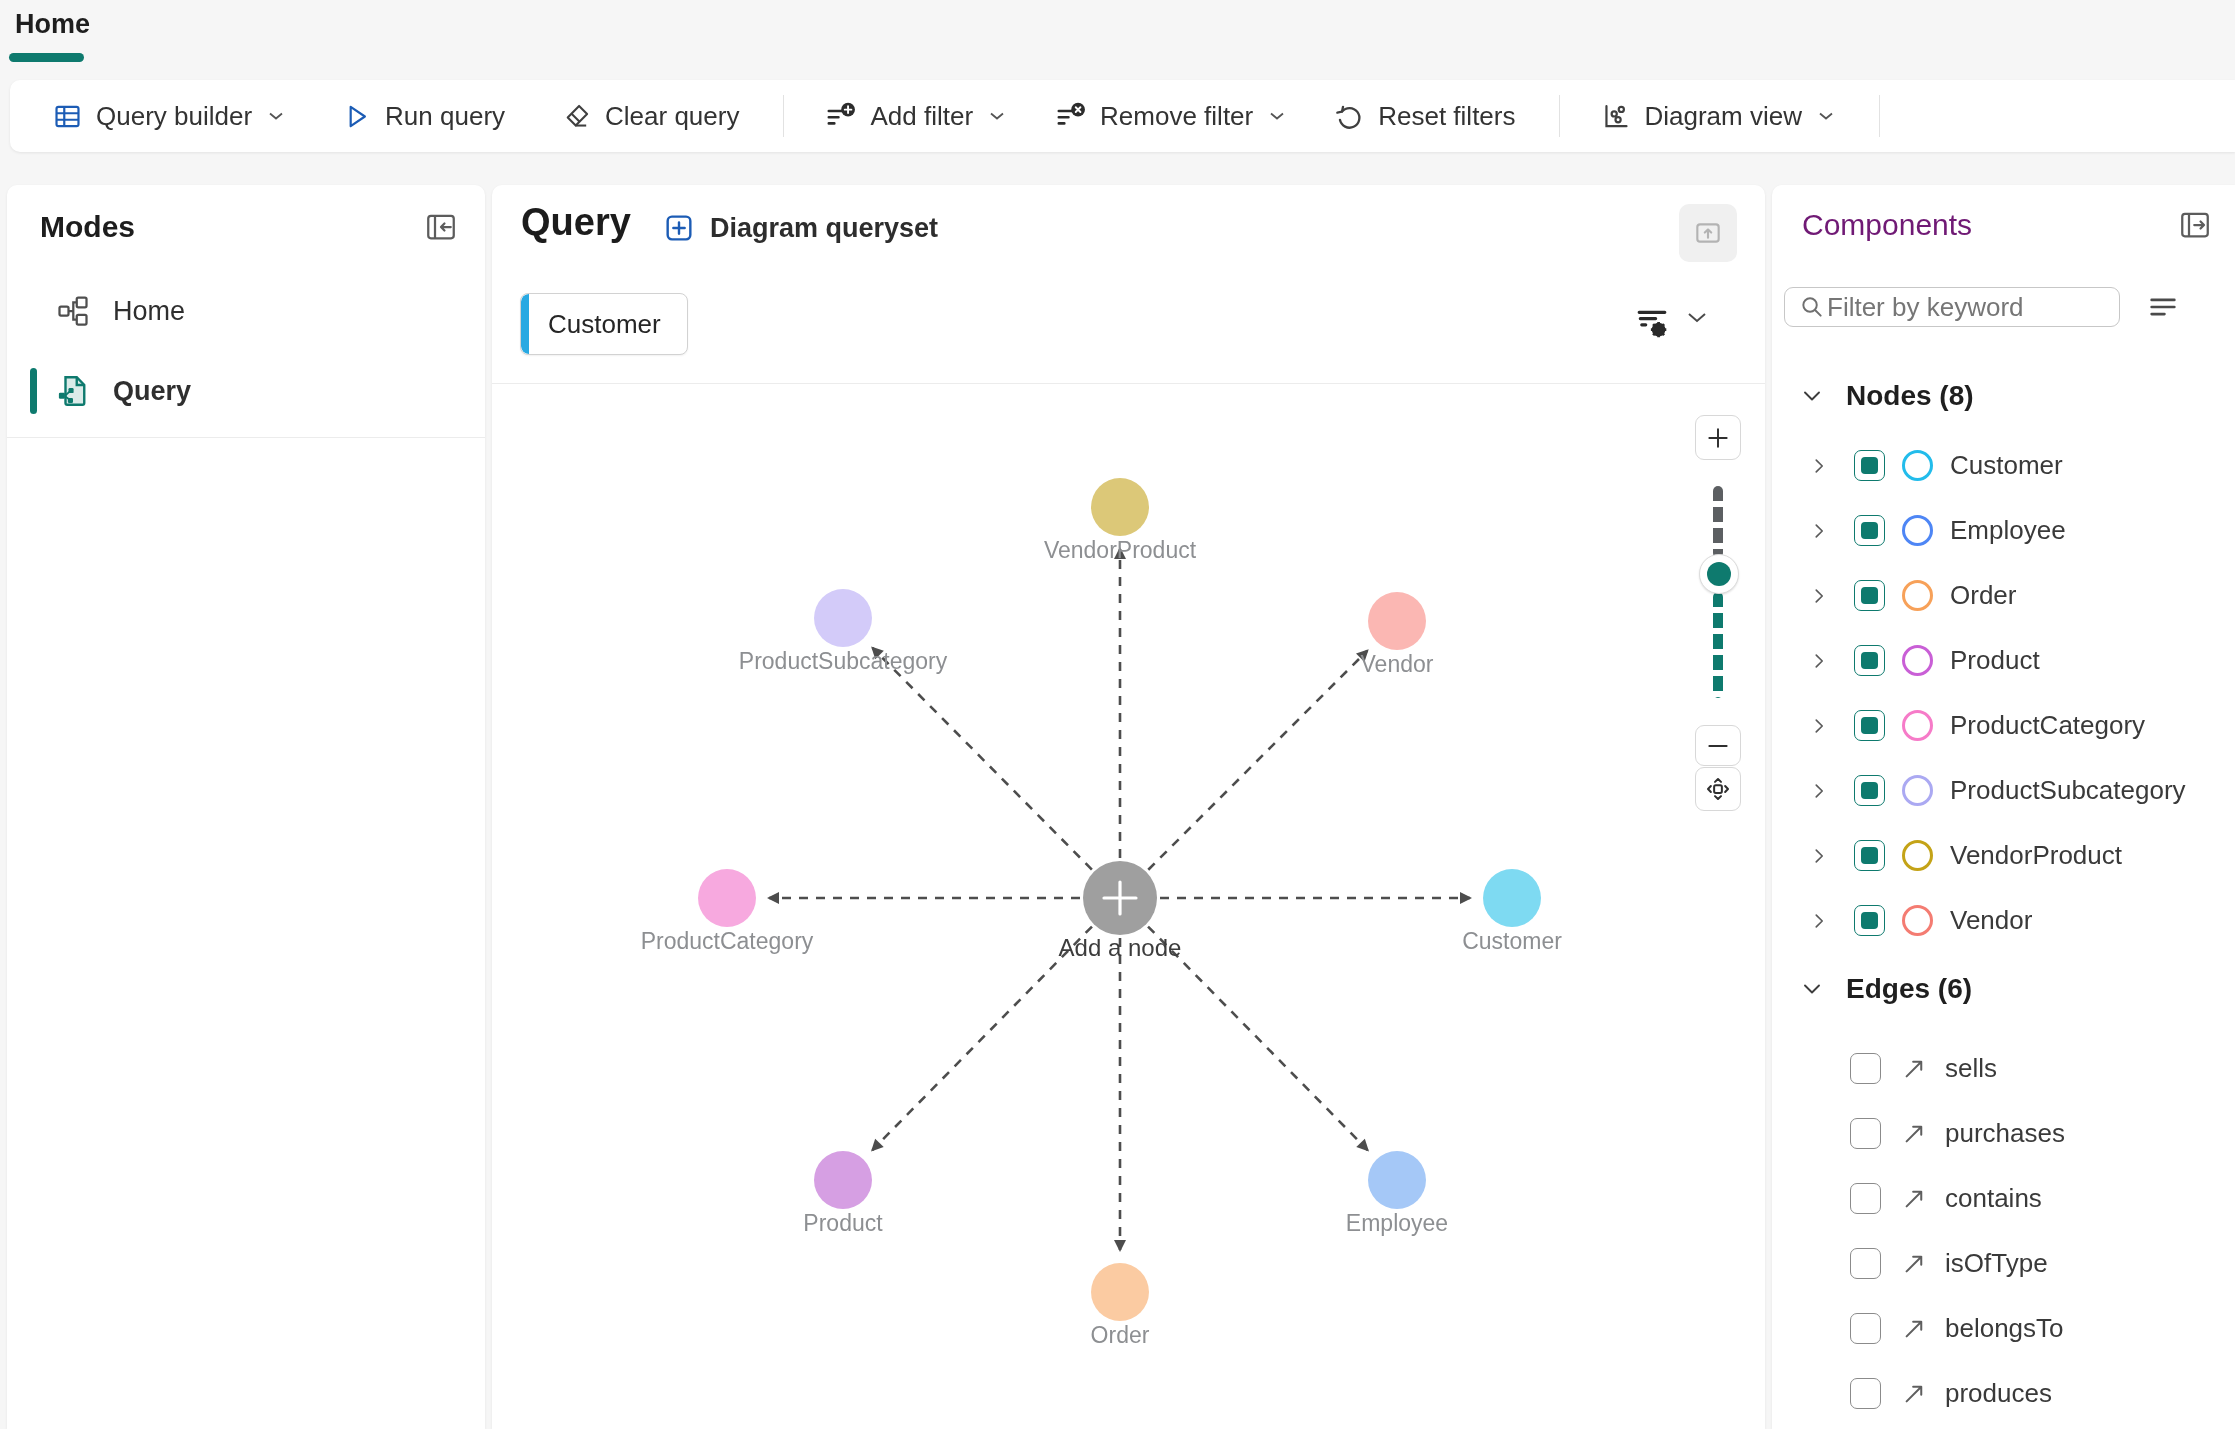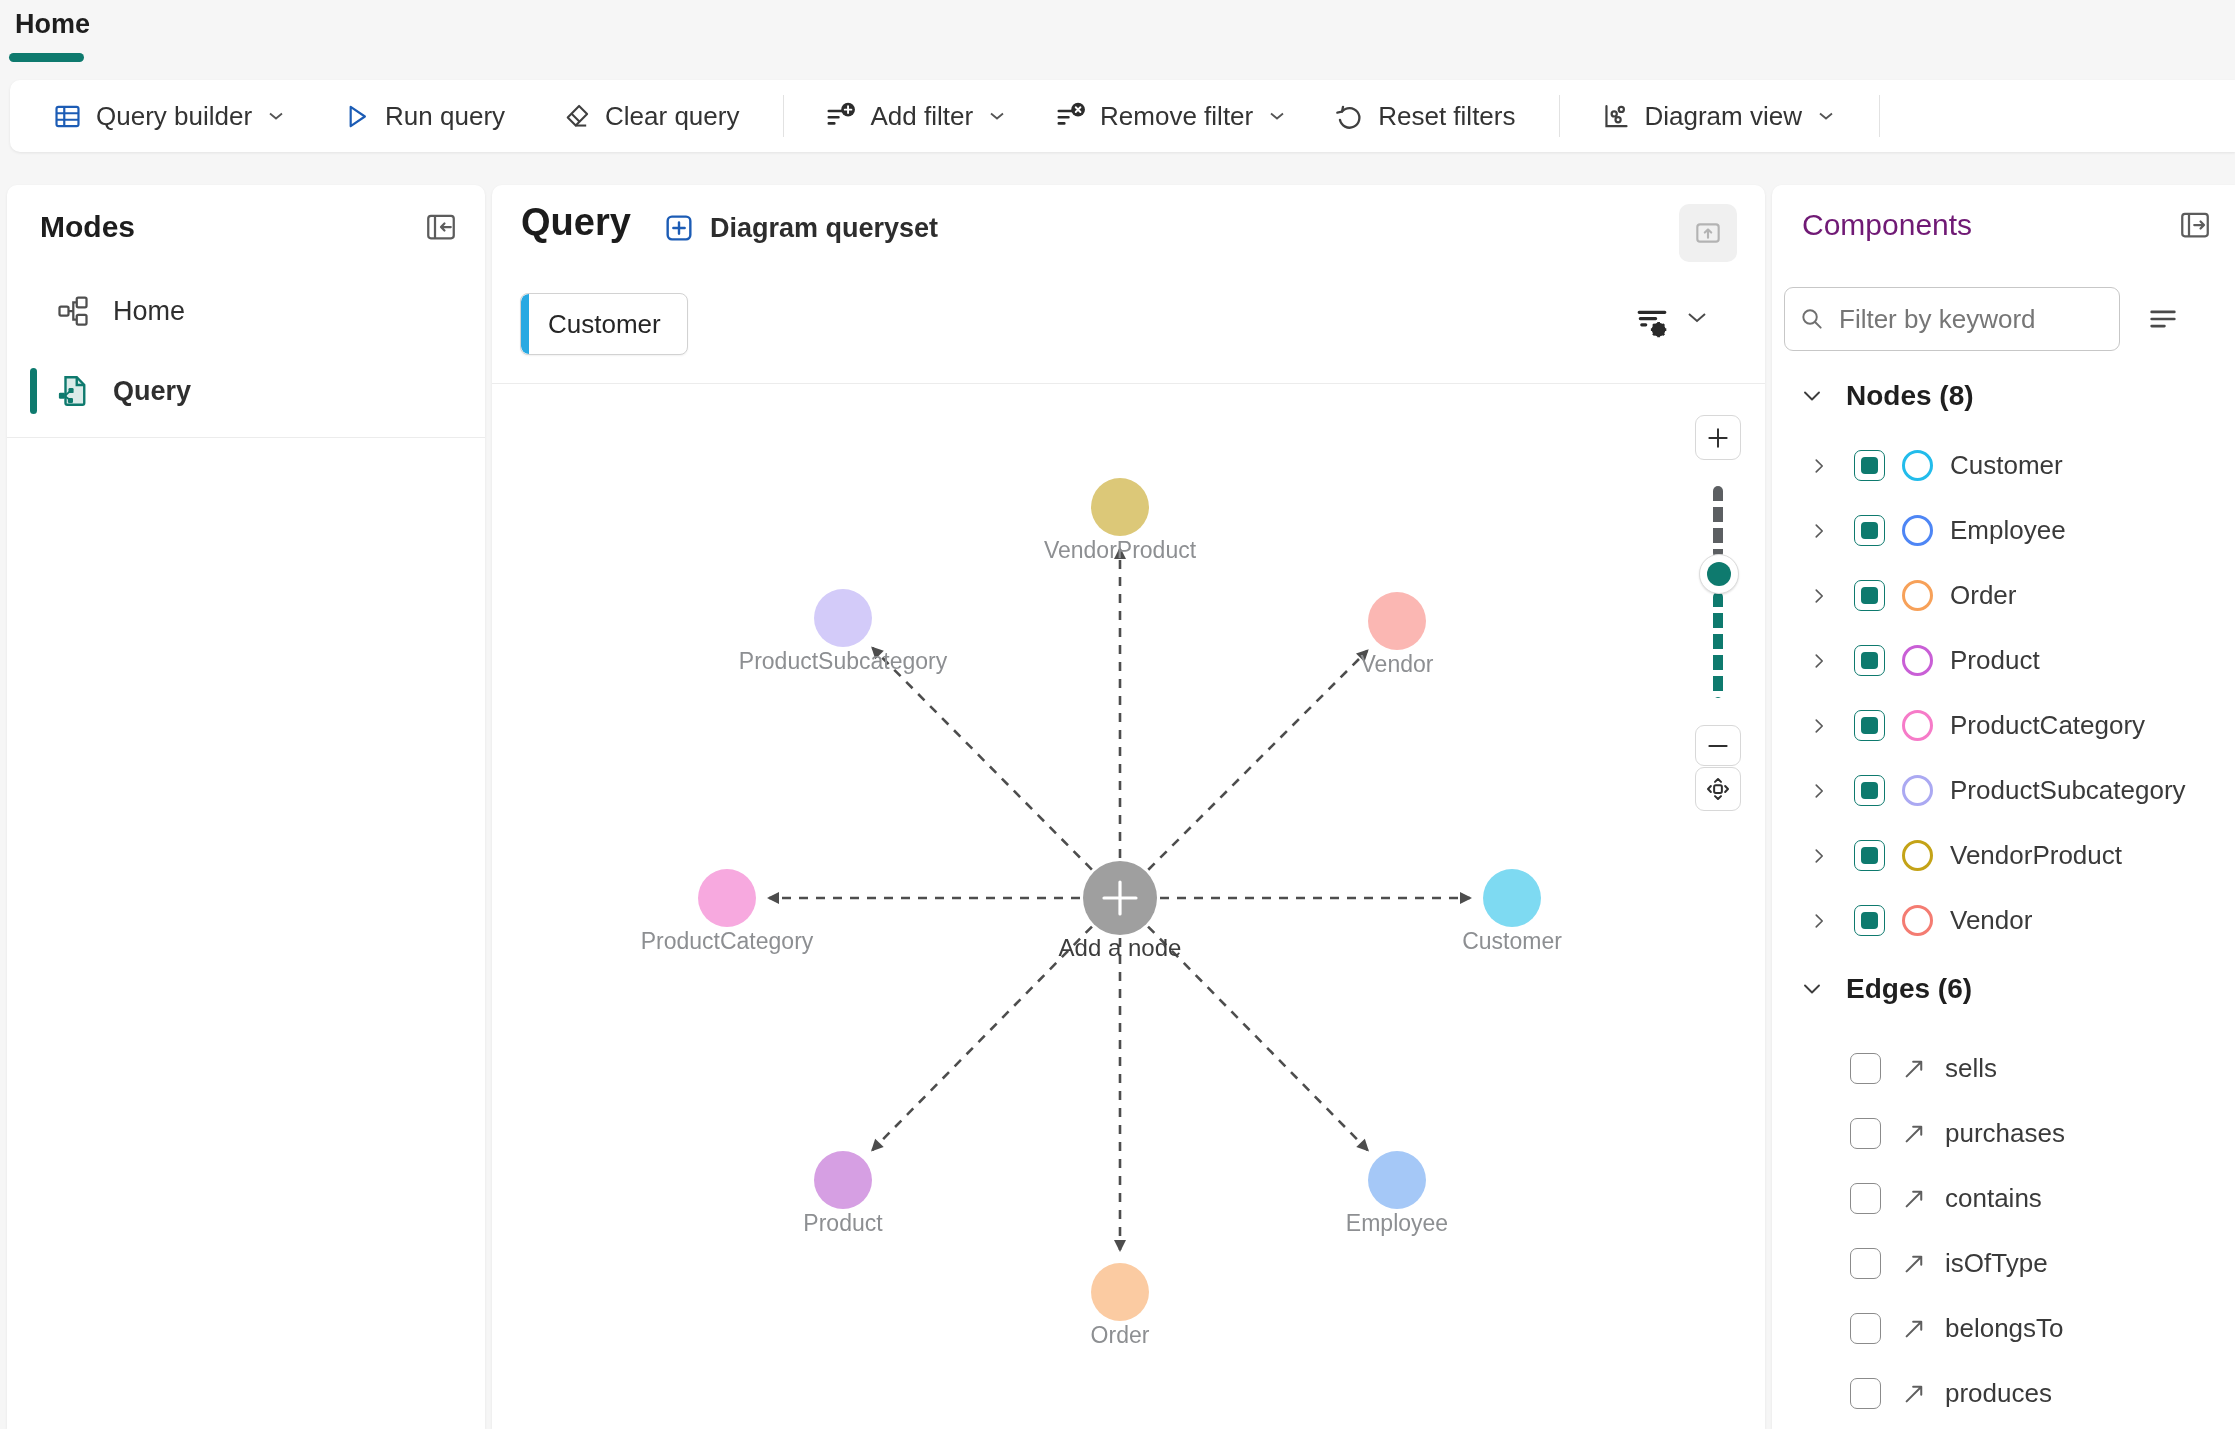--- a/index.html
+++ b/index.html
@@ -50,21 +50,21 @@
   .zbtn{position:absolute;left:1203px;width:46px;background:#fff;border:1px solid #d8d8d8;border-radius:9px;display:flex;align-items:center;justify-content:center;cursor:pointer;box-sizing:border-box}
   .zslider{position:absolute;left:1221px;width:10px;cursor:pointer}
   .ztrack-top{position:absolute;left:0;top:0;width:10px;height:72px;border-radius:5px;background:repeating-linear-gradient(to bottom,#5c5f62 0 15px,transparent 15px 21px)}
   .ztrack-bottom{position:absolute;left:0;top:106px;width:10px;height:106px;border-radius:5px;background:repeating-linear-gradient(to bottom,#0e7a6e 0 15px,transparent 15px 21px)}
   .zthumb{position:absolute;left:-14px;top:68px;width:38px;height:38px;border-radius:50%;background:#fff;border:1px solid #dcdcdc;box-shadow:0 1px 2px rgba(0,0,0,.12);display:flex;align-items:center;justify-content:center;cursor:grab}
   .zthumb-dot{width:24px;height:24px;border-radius:50%;background:#0e7a6e}
   
   .comp-header{display:flex;align-items:center;justify-content:space-between;padding:22px 22px 0 30px}
   .comp-title{font-size:30px;font-weight:400;color:#701a75}
   .search-row{position:absolute;left:12px;top:102px;display:flex;align-items:center;gap:26px}
-  .search-box{width:336px;height:64px;border:1px solid #c7c7c7;border-radius:9px;background:#fff;display:flex;align-items:center;padding:7px 14px;gap:12px;box-sizing:border-box}
+  .search-box{width:336px;height:40px;border:1px solid #c7c7c7;border-radius:9px;background:#fff;display:flex;align-items:center;padding:7px 14px;box-sizing:border-box}
   .search-box input{border:none;outline:none;font-size:26px;color:#2a2a2a;width:100%;font-family:"Liberation Sans",sans-serif;background:transparent}
   .search-box input::placeholder{color:#767676}
   .section-header{position:absolute;left:0;width:100%;height:42px;display:flex;align-items:center;gap:22px;padding-left:28px;box-sizing:border-box;font-size:28px;font-weight:600;color:#1f1f1f;cursor:pointer}
   .comp-list{position:absolute;left:0;width:100%}
   .comp-row{height:65px;display:flex;align-items:center;cursor:pointer}
   .comp-row .tree-chev{margin-left:36px}
   .cbx{width:31px;height:31px;border-radius:7px;box-sizing:border-box;display:flex;align-items:center;justify-content:center;background:#fff}
   .cbx.checked{border:1.8px solid #0e7a6e;margin-left:24px}
   .cbx.checked .cbx-inner{width:17px;height:17px;border-radius:4px;background:#0e7a6e}
   .cbx.empty{border:1.8px solid #8b8b8b;margin-left:78px}

